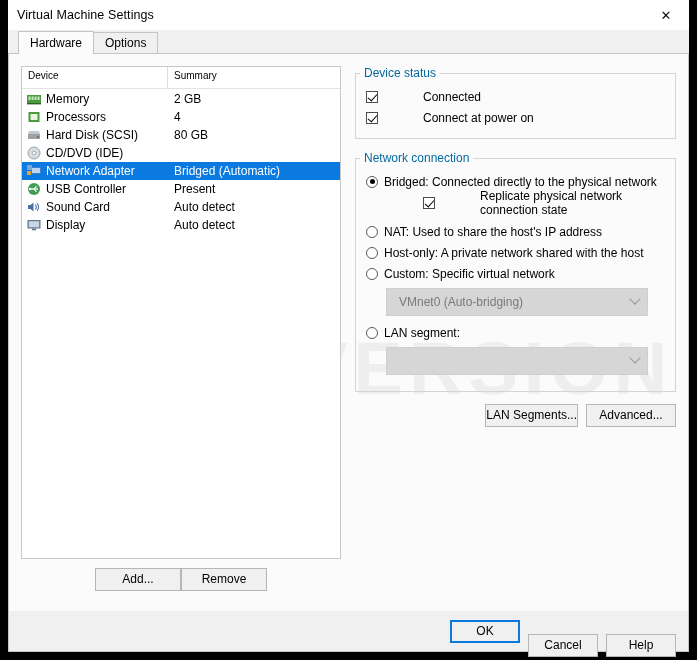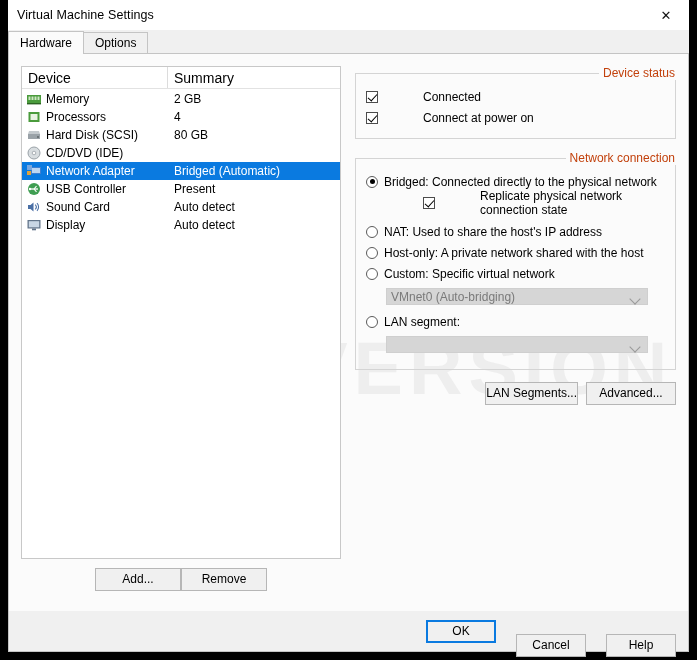--- a/index.html
+++ b/index.html
@@ -29,21 +29,21 @@
   }
   .close-btn{
     position:absolute;right:0;top:0;width:46px;height:30px;
     display:flex;align-items:center;justify-content:center;
     font-size:13px;color:#111;cursor:default;
   }
 
   
   .tabstrip{
     height:23px;flex:none;position:relative;background:#f0f0f0;
-    padding-left:0;display:flex;align-items:center;
+    padding-left:10px;display:flex;align-items:center;
   }
   .tab{
     height:21px;line-height:21px;padding:0 11px;font-size:12px;
     border:1px solid #c4c4c4;border-bottom:none;background:#f0f0f0;
     margin-right:-1px;position:relative;top:1px;color:#000;
   }
   .tab.active{
     background:#fbfbfb;border-color:#c4c4c4;height:22px;line-height:22px;
     z-index:3;top:1px;
   }
@@ -70,21 +70,21 @@
   .left{width:320px;flex:none;display:flex;flex-direction:column;}
   .devlist{
     flex:1;border:1px solid #c8c8c8;background:#fff;overflow:hidden;
     display:flex;flex-direction:column;
   }
   .dl-head{
     display:flex;height:21px;flex:none;border-bottom:1px solid #e2e2e2;
     background:#fff;
   }
   .dl-head div{
-    font-size:14px;color:#000;padding:3px 0 0 6px;box-sizing:border-box;
+    font-size:10px;color:#000;padding:3px 0 0 6px;box-sizing:border-box;
   }
   .dl-head .c1{width:146px;border-right:1px solid #dcdcdc;}
   .dl-head .c2{flex:1;}
   .rows{flex:1;padding-top:1px;}
   .row{display:flex;height:18px;align-items:center;font-size:12px;}
   .row.sel{background:#0a7ae0;color:#fff;}
   .row .c1{width:146px;display:flex;align-items:center;padding-left:4px;box-sizing:border-box;}
   .row .c2{flex:1;padding-left:6px;box-sizing:border-box;}
   .ico{width:16px;height:14px;margin-right:4px;flex:none;display:block;}
 
@@ -95,21 +95,21 @@
     color:#000;font-family:"Liberation Sans",sans-serif;
   }
   .btn.wide{min-width:86px;}
 
   
   .right{flex:1;padding-left:14px;display:flex;flex-direction:column;}
   fieldset{
     border:1px solid #d4d4d4;margin:0;padding:0;
     background:transparent;
   }
-  legend{font-size:12px;padding:0 4px;margin-left:4px;color:#c2410c;text-align:right;}
+  legend{font-size:12px;padding:0 4px;margin-left:4px;color:#0369a1;}
   .gbody{padding:6px 10px 10px 10px;}
 
   .chkrow{display:flex;align-items:center;height:21px;font-size:12px;gap:39px;}
   .chk{
     width:12px;height:12px;border:1px solid #4c4c4c;background:#fff;
     margin-right:6px;flex:none;position:relative;box-sizing:border-box;
   }
   .chk.on:after{
     content:"";position:absolute;left:3px;top:0px;width:4px;height:8px;
     border:solid #000;border-width:0 1.4px 1.4px 0;transform:rotate(42deg);
@@ -118,38 +118,38 @@
   .rad{
     width:12px;height:12px;border:1px solid #5a5a5a;border-radius:50%;
     background:#fff;margin-right:6px;flex:none;position:relative;box-sizing:border-box;
   }
   .rad.on:after{
     content:"";position:absolute;left:2.5px;top:2.5px;width:5px;height:5px;
     border-radius:50%;background:#000;
   }
   .indent{margin-left:18px;padding-left:39px;}
   .sel-box{
-    margin:4px 0 6px 20px;height:17px;background:#d6d6d6;border:1px solid #cfcfcf;
+    margin:4px 0 6px 20px;height:28px;background:#d6d6d6;border:1px solid #cfcfcf;
     display:flex;align-items:center;box-sizing:border-box;
-    font-size:12px;color:#7a7a7a;padding-left:4px;position:relative;
+    font-size:12px;color:#7a7a7a;padding-left:12px;position:relative;
     width:262px;
   }
   .sel-box .carat{
     position:absolute;right:8px;top:6px;width:7px;height:7px;
     border-right:1.4px solid #9a9a9a;border-bottom:1.4px solid #9a9a9a;
     transform:rotate(45deg);
   }
   .gap{height:12px;}
   .rightbtns{margin-top:12px;display:flex;justify-content:flex-end;gap:8px;}
   .btn.sm{min-width:90px;}
 
   
   .footer{
     flex:none;height:40px;background:#f0f0f0;border:1px solid #c4c4c4;border-top:none;
-    display:flex;align-items:center;justify-content:flex-end;padding-right:12px;gap:20px;
+    display:flex;align-items:center;justify-content:flex-end;padding-right:12px;gap:8px;
   }
   .btn.ok{border:2px solid #0a7ae0;min-width:70px;height:23px;line-height:19px;}
   .btn.ft{min-width:70px;margin-top:28px;}
 </style>
 </head>
 <body>
 
 <div class="screen">
   <div class="window">
 

